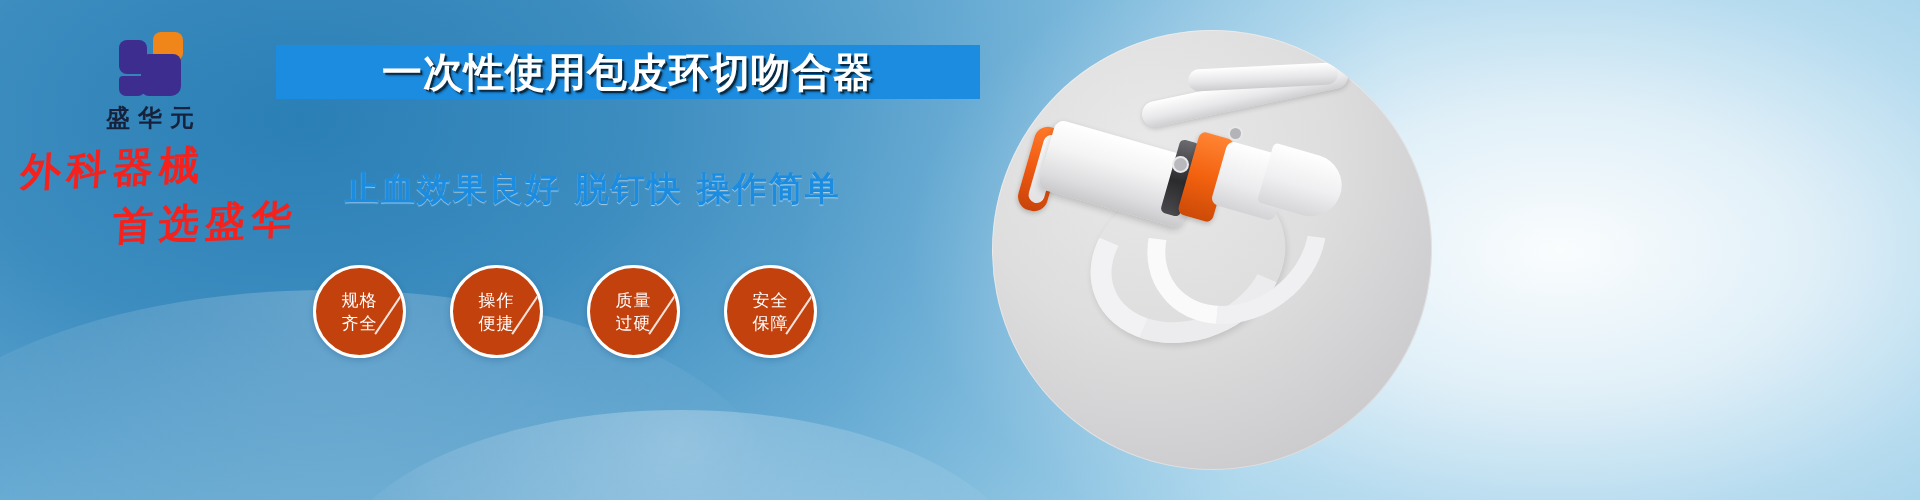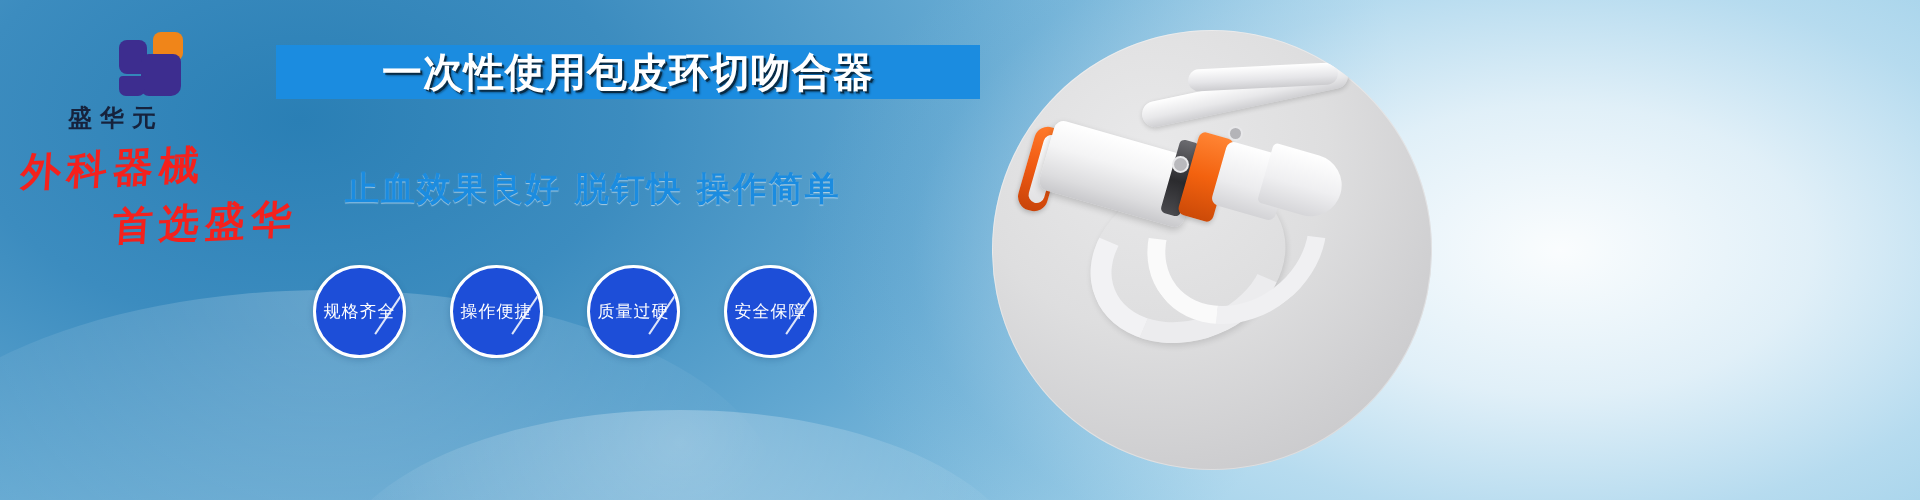--- a/index.html
+++ b/index.html
@@ -22,21 +22,21 @@
     pointer-events:none;
   }
   .sheen2 {
     position:absolute; left:330px; bottom:-250px; width:700px; height:340px;
     border-radius:50%;
     background:radial-gradient(ellipse at 50% 10%, rgba(255,255,255,0.30) 0%, rgba(255,255,255,0.10) 50%, rgba(255,255,255,0) 72%);
     pointer-events:none;
   }
 
   
-  .logo-block { position:absolute; left:60px; top:32px; width:180px; text-align:left; }
+  .logo-block { position:absolute; left:60px; top:32px; width:180px; text-align:center; }
   .logo-mark { position:relative; width:62px; height:64px; margin:0 auto; }
   .lm { position:absolute; border-radius:7px; }
   .lm-tl { left:0;  top:8px;  width:28px; height:34px; background:#3d2d8f; border-radius:8px 8px 4px 8px; }
   .lm-or { left:34px; top:0;   width:30px; height:29px; background:#f08519; border-radius:8px; }
   .lm-br { left:22px; top:22px; width:40px; height:42px; background:#3d2d8f; border-radius:8px 8px 10px 8px; }
   .lm-bl { left:0;  top:44px; width:26px; height:20px; background:#3d2d8f; border-radius:4px 4px 7px 7px; }
   .logo-name {
     margin-top:6px; font-size:24px; font-weight:700; color:#16223c;
     letter-spacing:8px; text-indent:8px;
     font-family:"DejaVu Sans","Liberation Sans",sans-serif;
@@ -70,24 +70,24 @@
     white-space:nowrap;
     font-family:"DejaVu Sans","Liberation Sans",sans-serif;
     text-shadow:0 1px 1px rgba(255,255,255,0.55);
     text-align:center;
   }
 
   
   .features { position:absolute; left:313px; top:265px; display:flex; gap:44px; }
   .feature {
     position:relative; width:93px; height:93px; border-radius:50%;
-    background:#1d4ed8;
+    background:#c2410c;
     border:3px solid #ffffff;
     box-shadow:0 2px 6px rgba(10,60,110,0.25);
-    display:flex; align-items:center; justify-content:center;
+    display:flex; flex-direction:column; align-items:center; justify-content:center;
     overflow:hidden;
   }
   .feature::after {
     content:""; position:absolute; right:14px; top:24px;
     width:2px; height:46px; background:rgba(255,255,255,0.85);
     transform:rotate(34deg); transform-origin:center;
   }
   .feature span {
     display:block; font-size:17px; color:#ffffff; font-weight:500; letter-spacing:1px;
     line-height:1.32; position:relative; z-index:2;

